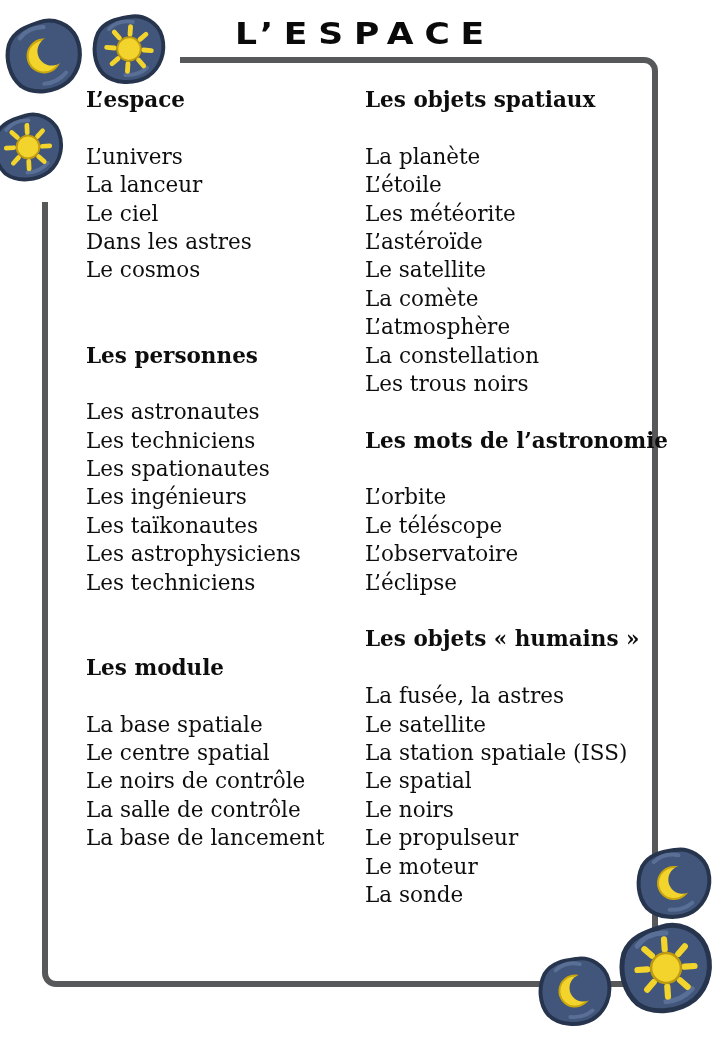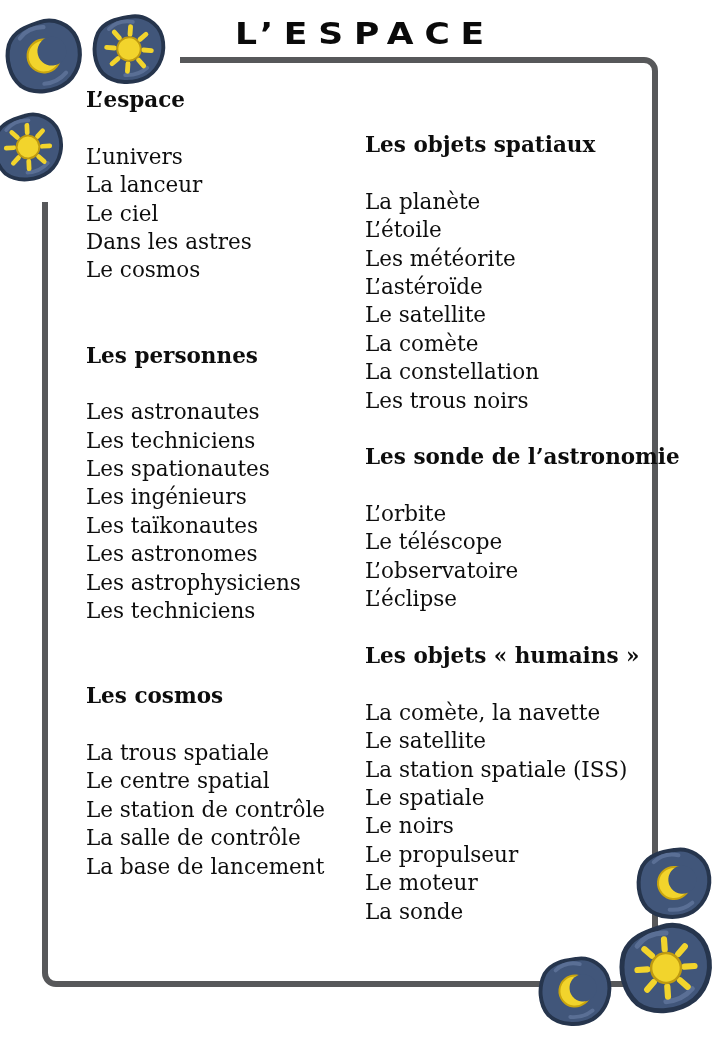--- a/index.html
+++ b/index.html
@@ -38,21 +38,21 @@
     white-space:nowrap;
   }
   
   .col{
     position:absolute;
     top:86px;
     font-size:21.5px;
     line-height:28.4px;
   }
   .col-left{left:86px; width:275px;}
-  .col-right{left:365px; width:300px;margin-top:45px;}
+  .col-right{left:365px; width:300px;}
   .line{height:28.4px; white-space:nowrap;}
   .heading{font-weight:bold;}
   
   .badge{position:absolute; overflow:visible;}
   .badge-1{left:4px;   top:18px;  width:80px; height:76px; transform:rotate(-5deg);}
   .badge-2{left:92px;  top:10px;  width:74px; height:78px; transform:rotate(4deg);}
   .badge-3{left:-8px;  top:108px; width:72px; height:78px; transform:rotate(-3deg);}
   .badge-4{left:636px; top:846px; width:76px; height:74px; transform:rotate(5deg);}
   .badge-5{left:618px; top:922px; width:96px; height:92px; transform:rotate(-4deg);}
   .badge-6{left:538px; top:954px; width:74px; height:74px; transform:rotate(6deg);}
@@ -105,58 +105,58 @@
     <div class="line"><span class="item">Le cosmos</span></div>
     <div class="line"></div>
     <div class="line"></div>
     <div class="line"><span class="heading">Les personnes</span></div>
     <div class="line"></div>
     <div class="line"><span class="item">Les astronautes</span></div>
     <div class="line"><span class="item">Les techniciens</span></div>
     <div class="line"><span class="item">Les spationautes</span></div>
     <div class="line"><span class="item">Les ingénieurs</span></div>
     <div class="line"><span class="item">Les taïkonautes</span></div>
-    <div class="line"><span class="item">Les astronomes</span></div>
     <div class="line"><span class="item">Les astrophysiciens</span></div>
     <div class="line"><span class="item">Les techniciens</span></div>
     <div class="line"></div>
     <div class="line"></div>
-    <div class="line"><span class="heading">Les cosmos</span></div>
+    <div class="line"><span class="heading">Les module</span></div>
     <div class="line"></div>
-    <div class="line"><span class="item">La trous spatiale</span></div>
+    <div class="line"><span class="item">La base spatiale</span></div>
     <div class="line"><span class="item">Le centre spatial</span></div>
-    <div class="line"><span class="item">Le station de contrôle</span></div>
+    <div class="line"><span class="item">Le noirs de contrôle</span></div>
     <div class="line"><span class="item">La salle de contrôle</span></div>
     <div class="line"><span class="item">La base de lancement</span></div>
   </div>
 <div class="col col-right">
     <div class="line"><span class="heading">Les objets spatiaux</span></div>
     <div class="line"></div>
     <div class="line"><span class="item">La planète</span></div>
     <div class="line"><span class="item">L’étoile</span></div>
     <div class="line"><span class="item">Les météorite</span></div>
     <div class="line"><span class="item">L’astéroïde</span></div>
     <div class="line"><span class="item">Le satellite</span></div>
     <div class="line"><span class="item">La comète</span></div>
+    <div class="line"><span class="item">L’atmosphère</span></div>
     <div class="line"><span class="item">La constellation</span></div>
     <div class="line"><span class="item">Les trous noirs</span></div>
     <div class="line"></div>
-    <div class="line"><span class="heading">Les sonde de l’astronomie</span></div>
+    <div class="line"><span class="heading">Les mots de l’astronomie</span></div>
     <div class="line"></div>
     <div class="line"><span class="item">L’orbite</span></div>
     <div class="line"><span class="item">Le téléscope</span></div>
     <div class="line"><span class="item">L’observatoire</span></div>
     <div class="line"><span class="item">L’éclipse</span></div>
     <div class="line"></div>
     <div class="line"><span class="heading">Les objets « humains »</span></div>
     <div class="line"></div>
-    <div class="line"><span class="item">La comète, la navette</span></div>
+    <div class="line"><span class="item">La fusée, la astres</span></div>
     <div class="line"><span class="item">Le satellite</span></div>
     <div class="line"><span class="item">La station spatiale (ISS)</span></div>
-    <div class="line"><span class="item">Le spatiale</span></div>
+    <div class="line"><span class="item">Le spatial</span></div>
     <div class="line"><span class="item">Le noirs</span></div>
     <div class="line"><span class="item">Le propulseur</span></div>
     <div class="line"><span class="item">Le moteur</span></div>
     <div class="line"><span class="item">La sonde</span></div>
   </div>
 
 <svg class="badge badge-1">
     <use href="#badge-moon"></use>
   </svg>
 <svg class="badge badge-2">

